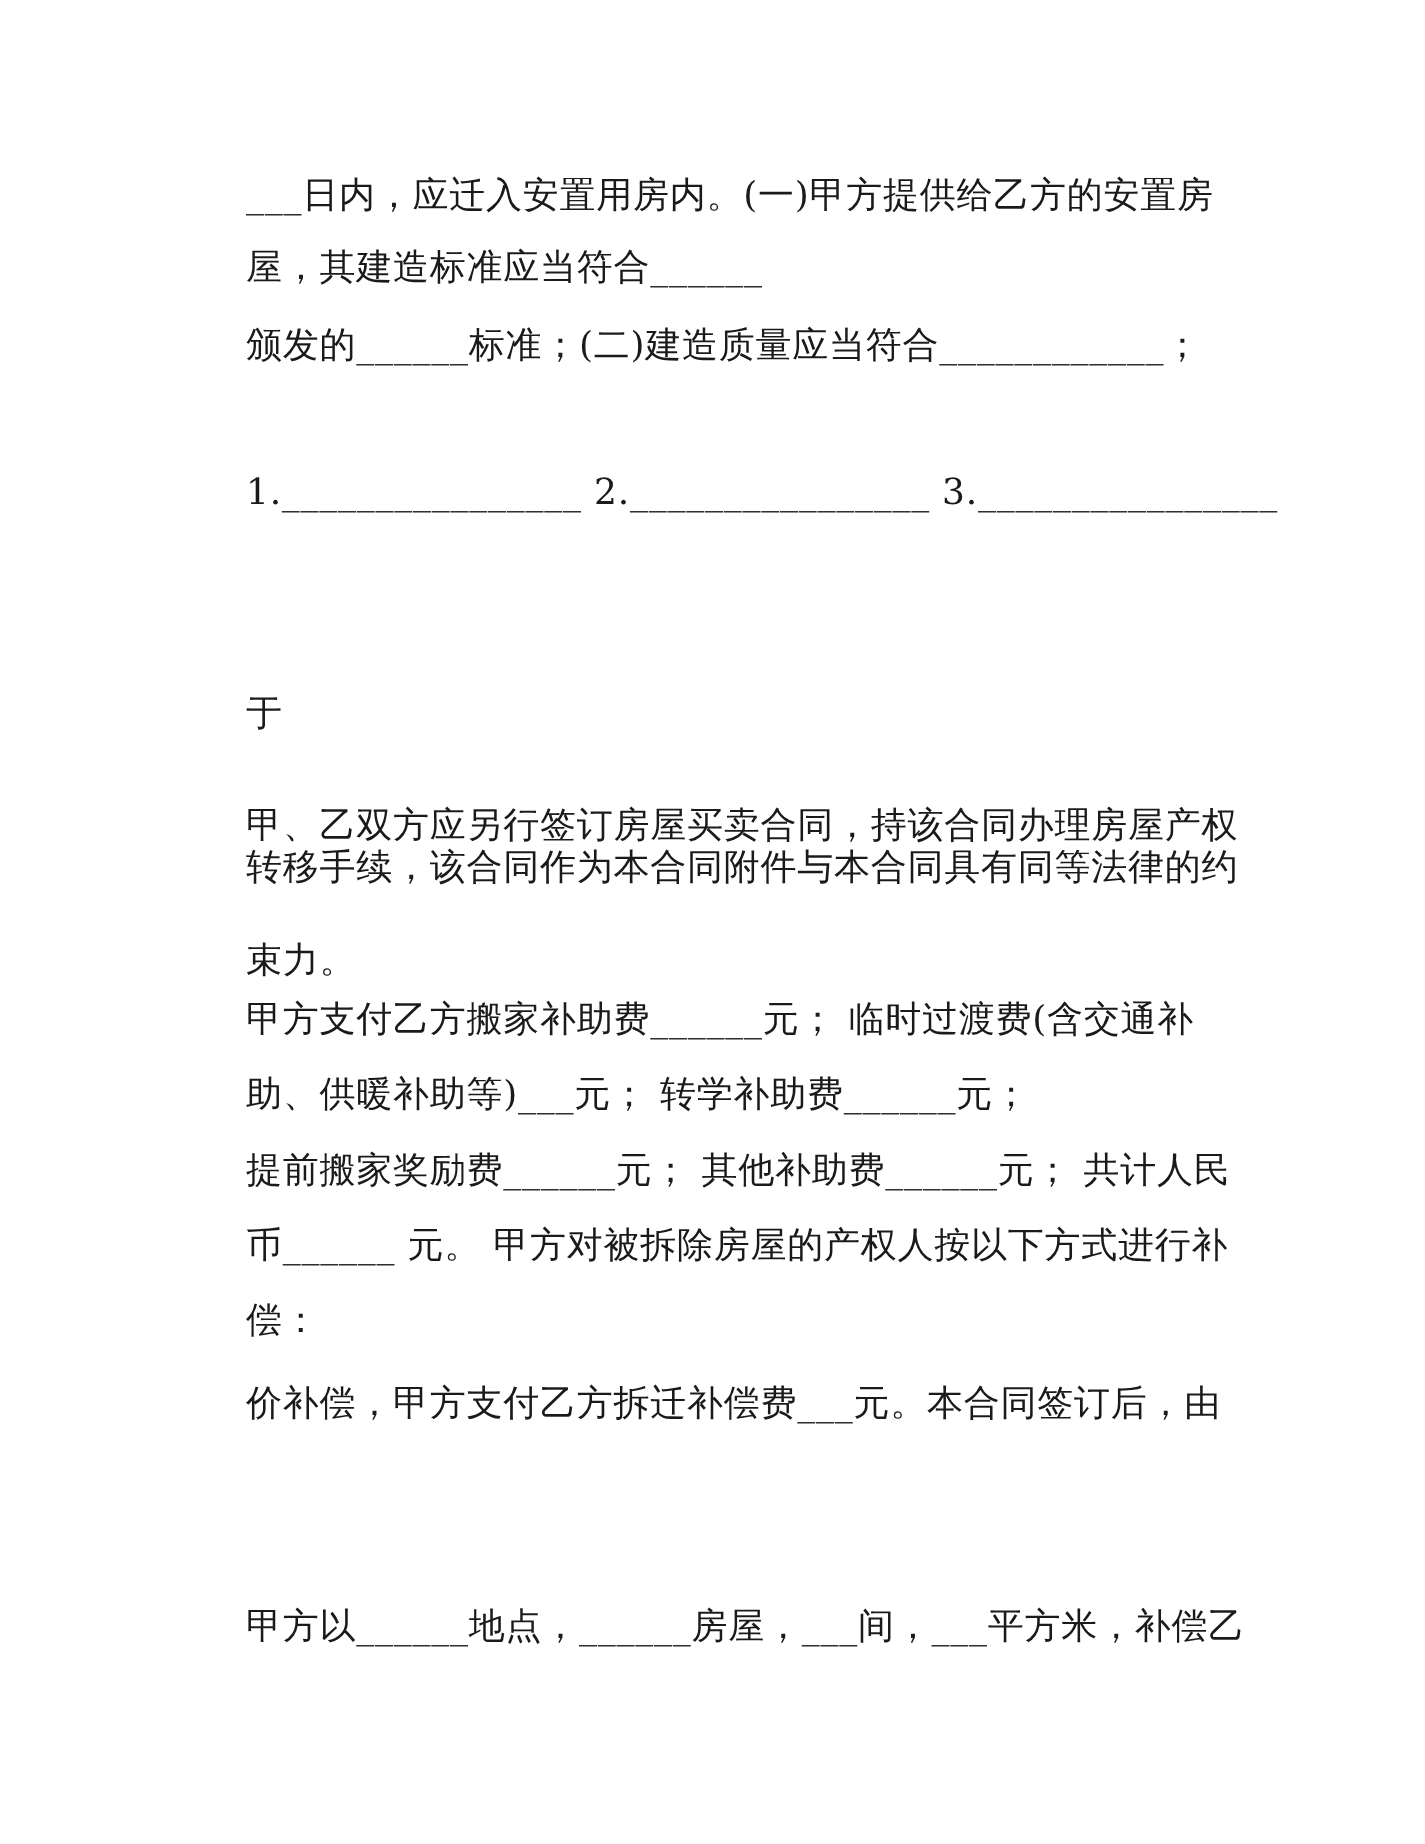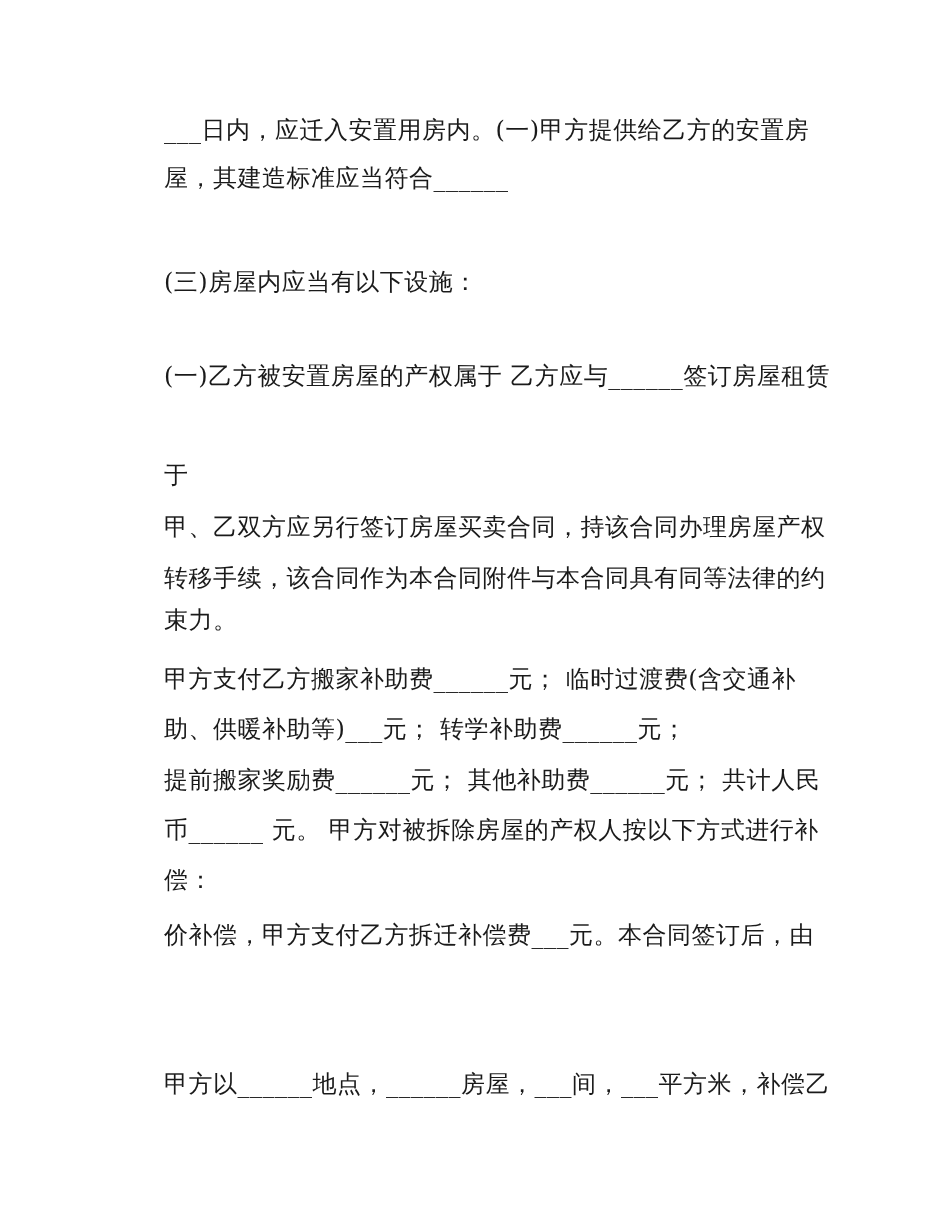--- a/index.html
+++ b/index.html
@@ -13,26 +13,26 @@
     font-size: 24px; color: #1a1a1a; white-space: pre; line-height: 30px;
     letter-spacing: 0.5px;
   }
 </style>
 </head>
 <body>
 
 <div class="page">
   <div class="line" style="top:115px">___日内，应迁入安置用房内。(一)甲方提供给乙方的安置房</div>
   <div class="line" style="top:163px">屋，其建造标准应当符合______</div>
-  <div class="line" style="top:267px">(三)房屋内应当有以下设施：</div>
-  <div class="line" style="top:361px">(一)乙方被安置房屋的产权属于 乙方应与______签订房屋租赁</div>
+  <div class="line" style="top:215px">颁发的______标准；(二)建造质量应当符合____________；</div>
+  <div class="line" style="top:313px">1.________________ 2.________________ 3.________________</div>
   <div class="line" style="top:460px">于</div>
-  <div class="line" style="top:512px">甲、乙双方应另行签订房屋买卖合同，持该合同办理房屋产权</div>
+  <div class="line" style="top:535px">甲、乙双方应另行签订房屋买卖合同，持该合同办理房屋产权</div>
   <div class="line" style="top:563px">转移手续，该合同作为本合同附件与本合同具有同等法律的约</div>
-  <div class="line" style="top:605px">束力。</div>
+  <div class="line" style="top:625px">束力。</div>
   <div class="line" style="top:714px">助、供暖补助等)___元； 转学补助费______元；</div>
   <div class="line" style="top:664px">甲方支付乙方搬家补助费______元； 临时过渡费(含交通补</div>
   <div class="line" style="top:765px">提前搬家奖励费______元； 其他补助费______元； 共计人民</div>
   <div class="line" style="top:815px">币______ 元。 甲方对被拆除房屋的产权人按以下方式进行补</div>
   <div class="line" style="top:865px">偿：</div>
   <div class="line" style="top:920px">价补偿，甲方支付乙方拆迁补偿费___元。本合同签订后，由</div>
   <div class="line" style="top:1069px">甲方以______地点，______房屋，___间，___平方米，补偿乙</div>
 </div>
 
 </body></html>

